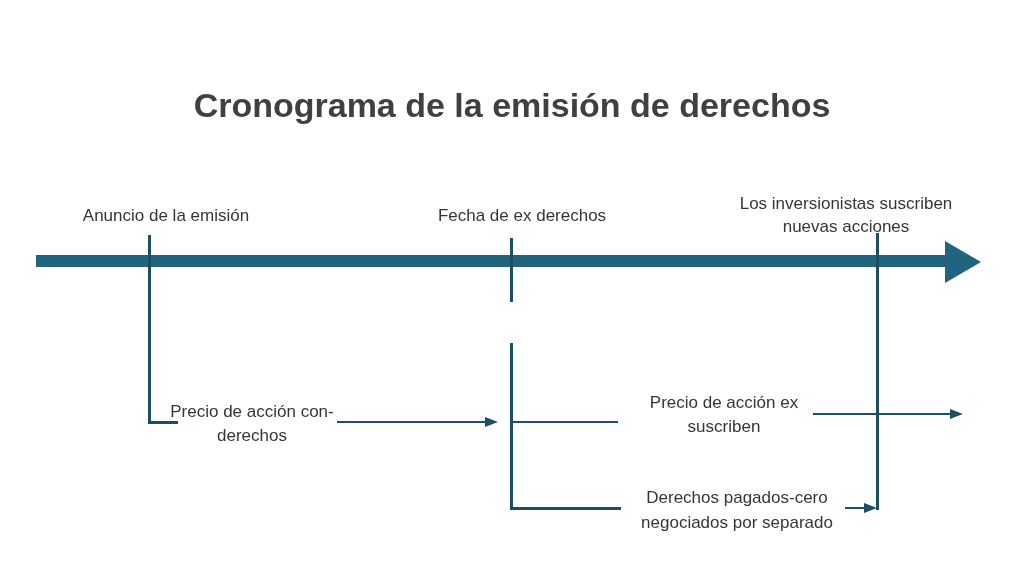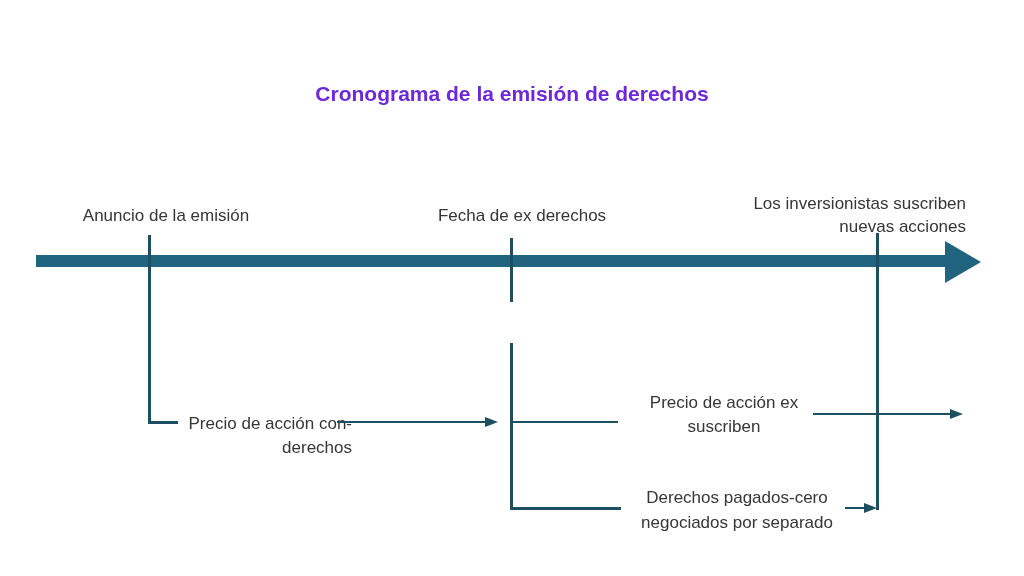--- a/index.html
+++ b/index.html
@@ -7,24 +7,24 @@
     position: relative;
     width: 1024px;
     height: 576px;
     background: #ffffff;
     overflow: hidden;
     font-family: "Liberation Sans", "DejaVu Sans", sans-serif;
     color: #363636;
   }
   .title {
     position: absolute;
-    top: 77px; left: 0; width: 1024px;
+    top: 88px; left: 0; width: 1024px;
     text-align: center;
-    font-size: 21px; line-height: 34px; font-weight: 700;
-    color: #6d28d9;
+    font-size: 34px; line-height: 34px; font-weight: 700;
+    color: #404040;
   }
   .label {
     position: absolute;
     font-size: 17px; line-height: 23px;
     text-align: center;
     color: #363636;
   }
   .bar  { position: absolute; left: 36px; top: 255px; width: 911px; height: 12px; background: #21647f; }
   .bar-head {
     position: absolute; left: 945px; top: 241px; width: 0; height: 0;
@@ -44,36 +44,36 @@
 </style>
 </head>
 <body>
 
 <div id="canvas">
 
   <div class="title">Cronograma de la emisión de derechos</div>
 
   <div class="label" style="left:402px; top:204px; width:240px;">Fecha de ex derechos</div>
   <div class="label" style="left:46px; top:204px; width:240px;">Anuncio de la emisión</div>
-  <div class="label" style="left:726px; top:192px; width:240px;text-align:right;">Los inversionistas suscriben nuevas acciones</div>
+  <div class="label" style="left:726px; top:192px; width:240px;">Los inversionistas suscriben nuevas acciones</div>
 
   <div class="bar"></div>
   <div class="bar-head"></div>
 
   <div class="vline" style="left:148px; top:235px; height:189px;"></div>
   <div class="hline" style="left:148px; top:421px; width:30px;"></div>
 
   <div class="vline" style="left:510px; top:238px; height:64px;"></div>
   <div class="vline" style="left:510px; top:343px; height:167px;"></div>
   <div class="hline" style="left:510px; top:507px; width:111px;"></div>
 
   <div class="vline" style="left:876px; top:233px; height:277px;"></div>
 
 
-  <div class="label" style="left:152px; top:412px; width:200px; line-height:24px;text-align:right;">Precio de acción con-derechos</div>
+  <div class="label" style="left:152px; top:400px; width:200px; line-height:24px;">Precio de acción con-derechos</div>
   <div class="shaft" style="left:337px; top:420.75px; width:148px;"></div>
   <div class="head" style="left:485px; top:416.5px;"></div>
 
   <div class="shaft" style="left:511px; top:420.75px; width:107px;"></div>
   <div class="label" style="left:624px; top:391px; width:200px; line-height:24px;">Precio de acción ex suscriben</div>
   <div class="shaft" style="left:813px; top:412.75px; width:137px;"></div>
   <div class="head" style="left:950px; top:408.5px;"></div>
 
   <div class="label" style="left:622px; top:485px; width:230px; line-height:25px;text-align:center;">Derechos pagados-cero negociados por separado</div>
   <div class="shaft" style="left:845px; top:506.75px; width:19px;"></div>

